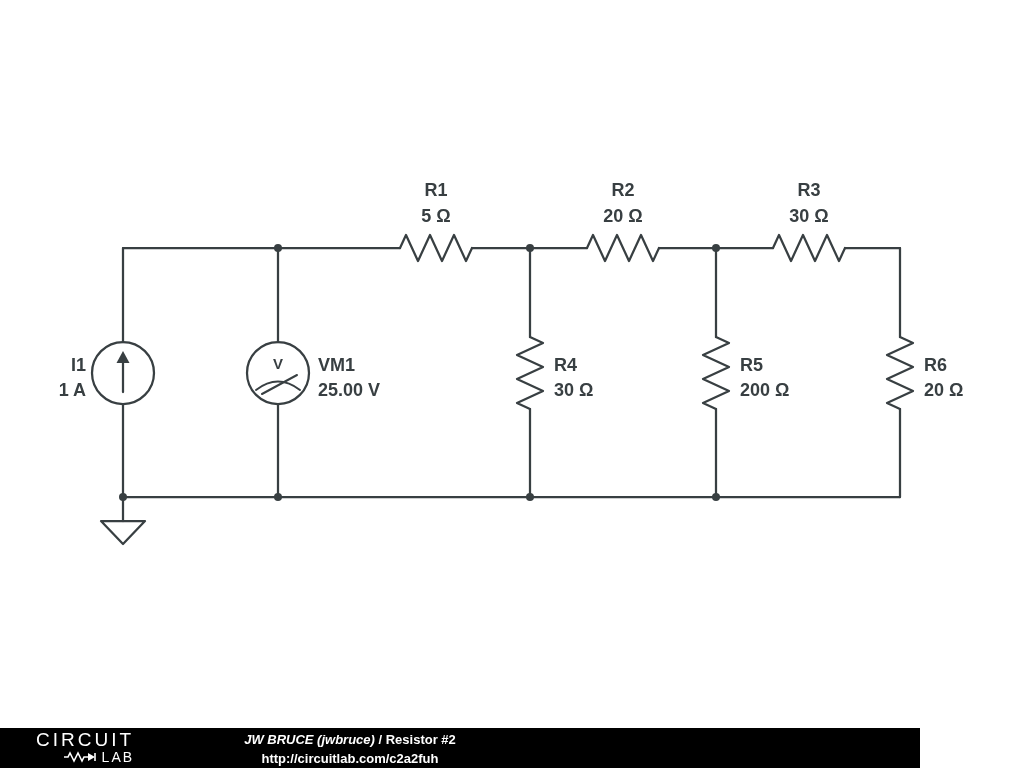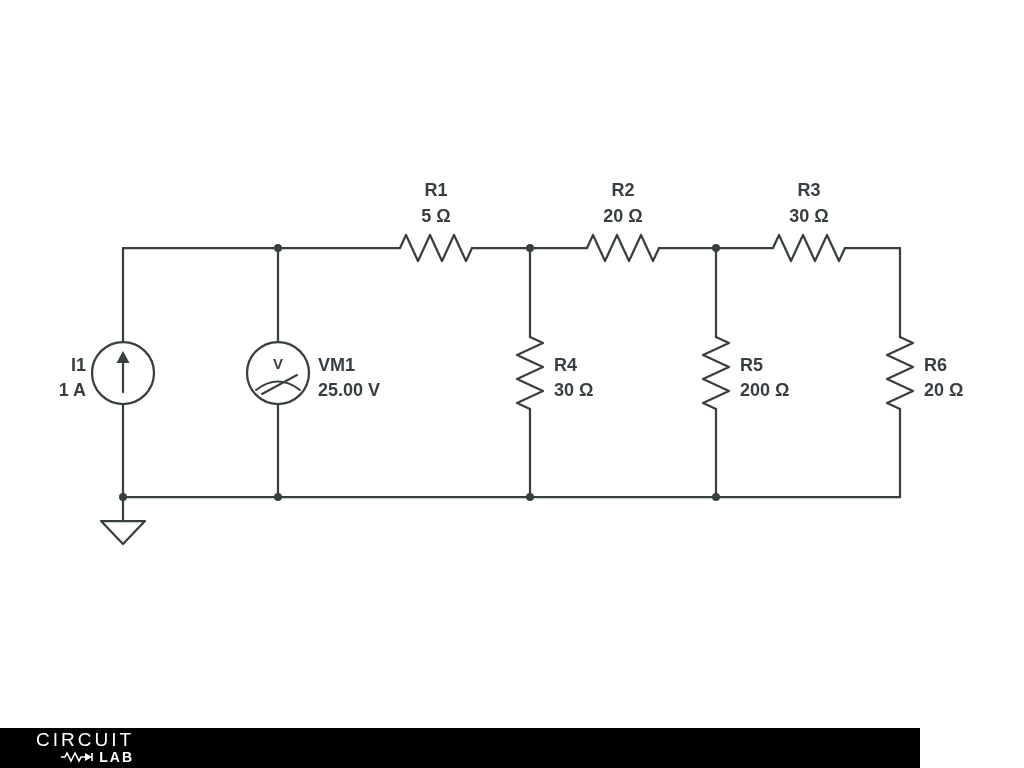--- a/index.html
+++ b/index.html
@@ -6,21 +6,21 @@
   .page{position:relative;width:1024px;height:768px;background:#ffffff;overflow:hidden;
         font-family:"Liberation Sans",sans-serif;}
   .canvas{position:absolute;left:0;top:0;width:1024px;height:728px;}
   svg text{fill:#383f42;font-family:"Liberation Sans",sans-serif;font-weight:bold;}
   .lbl{font-size:18px;}
   .meterV{font-size:15px;}
   .footer{position:absolute;left:0;bottom:0;width:920px;height:40px;background:#000;}
   .logo{position:absolute;left:36px;top:2px;color:#fff;line-height:1;}
   .logo-line1{font-size:19px;letter-spacing:3px;font-weight:500;color:#fff;}
   .logo-line2{display:flex;align-items:center;gap:4px;margin-top:1px;justify-content:flex-end;}
-  .logo-lab{font-size:14px;font-weight:bold;letter-spacing:2px;color:#fff;}
+  .logo-lab{font-size:14px;font-weight:normal;letter-spacing:2px;color:#fff;}
   .byline{position:absolute;left:205px;top:3px;width:290px;text-align:center;color:#fff;
           font-size:13px;line-height:1.45;}
   .byline .author{font-style:italic;font-weight:bold;}
   .byline .sep{font-weight:bold;}
   .byline .title{font-weight:bold;}
   .byline .url{font-weight:bold;}
 </style>
 </head>
 <body>
 
@@ -128,15 +128,19 @@
       <div class="logo-line1">CIRCUIT</div>
       <div class="logo-line2">
         <svg width="34" height="12" viewBox="0 0 34 12">
           <polyline points="0,6 4,6 6,2 10,10 14,2 18,10 20,6 24,6" stroke="#ffffff" stroke-width="1.6" fill="none"></polyline>
           <polygon points="24,2 24,10 31,6" fill="#ffffff"></polygon>
           <line x1="31" y1="2" x2="31" y2="10" stroke="#ffffff" stroke-width="1.6"></line>
         </svg>
         <span class="logo-lab">LAB</span>
       </div>
     </div>
+    <div class="byline">
+      <div><span class="author">JW BRUCE (jwbruce)</span><span class="sep"> / </span><span class="title">Resistor #2</span></div>
+      <div class="url">http://circuitlab.com/c2a2fuh</div>
+    </div>
   </div>
 
 </div>
 
 </body></html>

